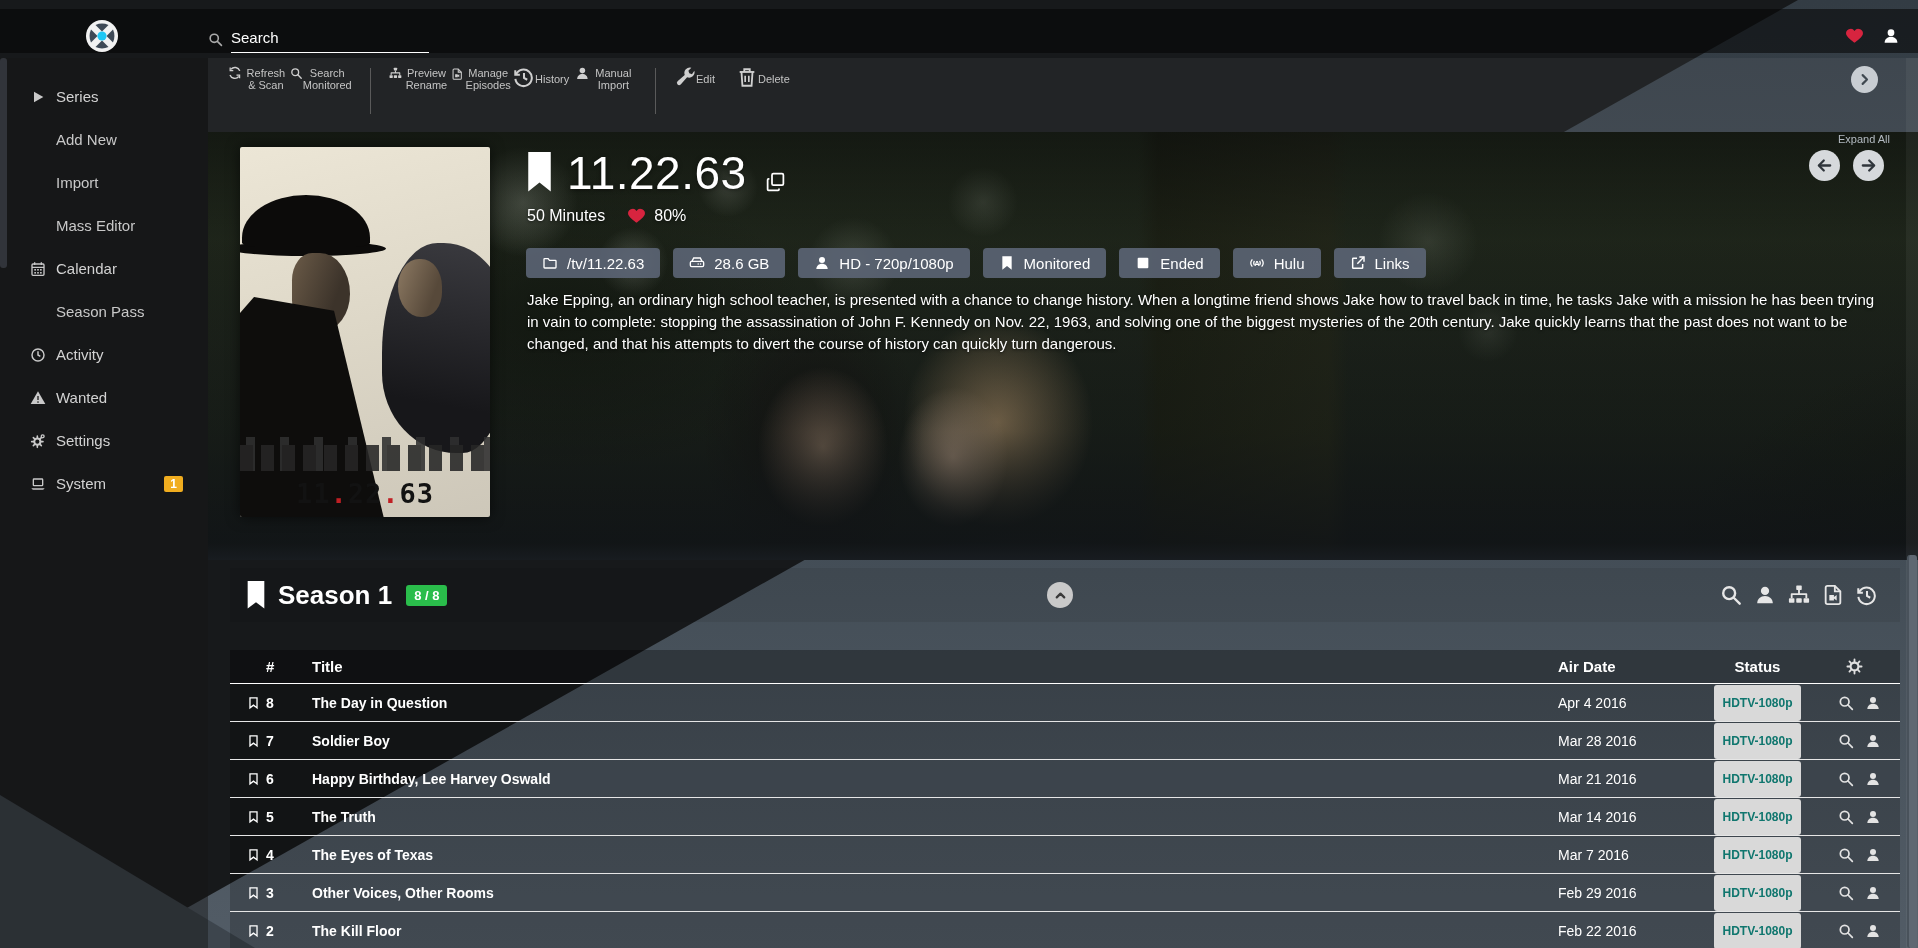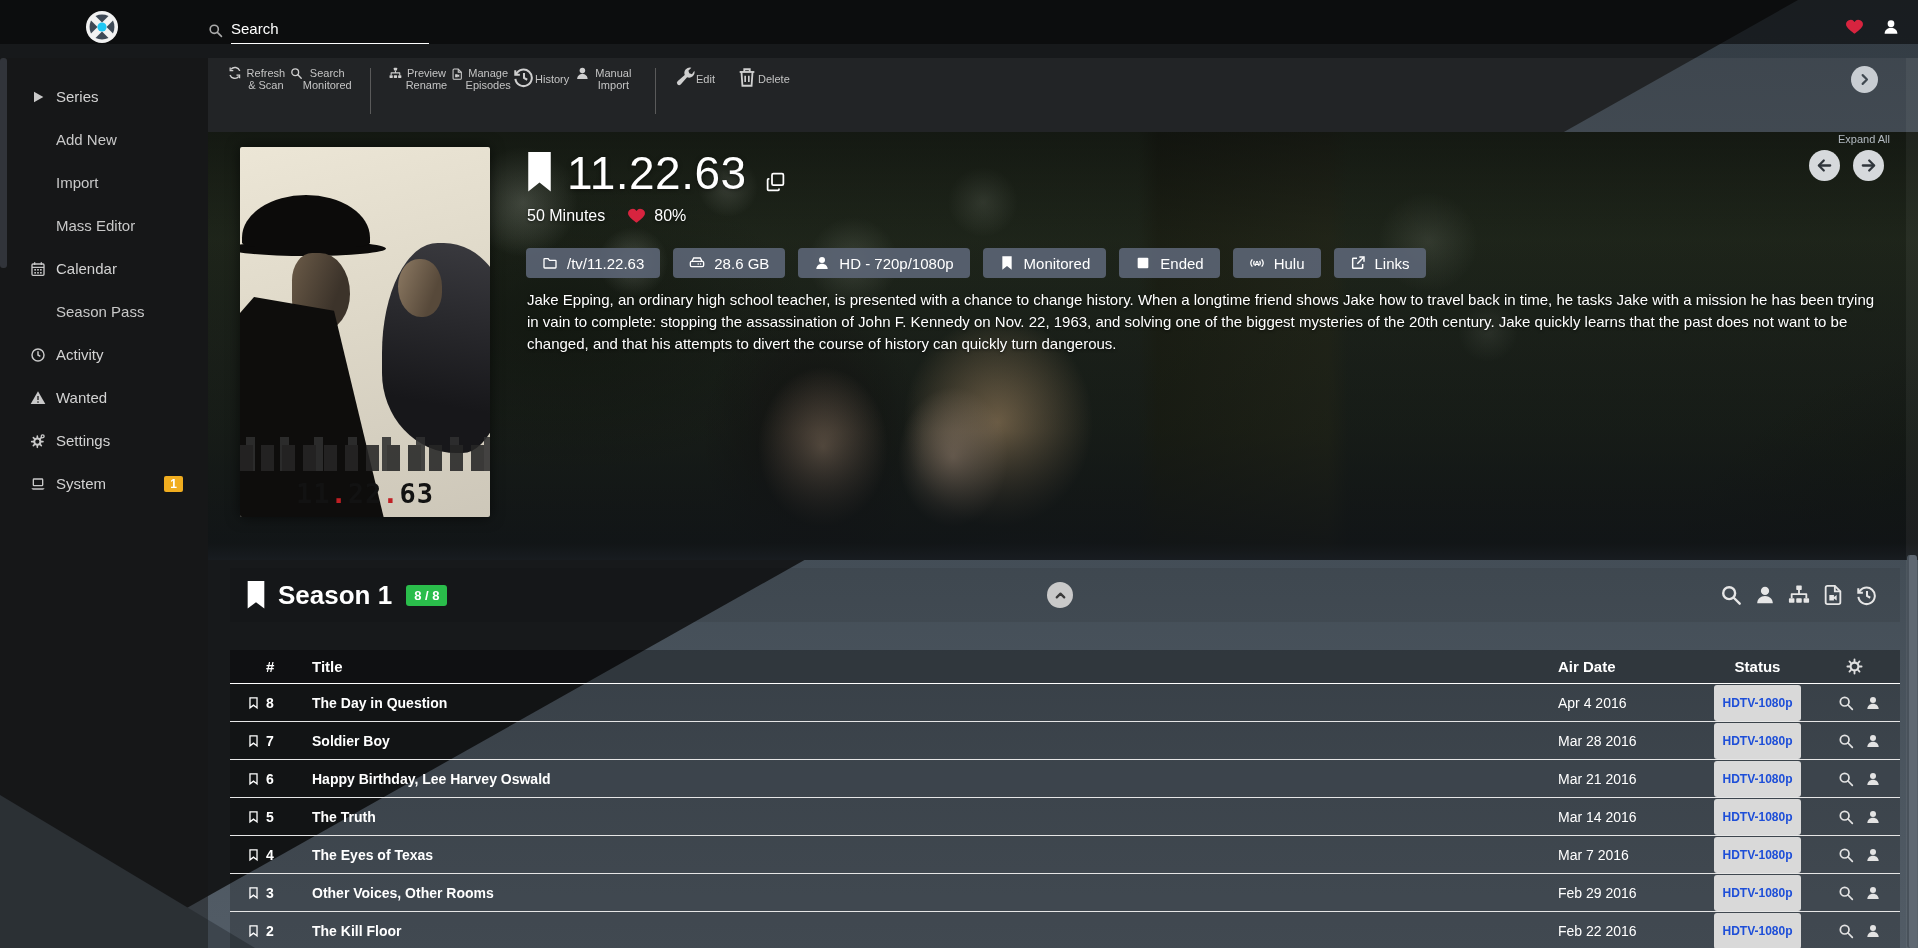--- a/index.html
+++ b/index.html
@@ -13,21 +13,21 @@
     position:absolute; inset:0;
     clip-path: polygon(1798px 0, 1918px 0, 1918px 948px, 116px 948px);
     background: linear-gradient(to bottom, #333c44 0%, #424c55 55%, #525c66 100%);
   }
   .bd-band-corner {
     position:absolute; inset:0;
     clip-path: polygon(0 795px, 255px 948px, 0 948px);
     background:#3d454d;
   }
   
-  .topbar { position:absolute; left:0; top:0; width:1918px; height:44px; background:rgba(4,4,4,0.55); z-index:30; }
+  .topbar { position:absolute; left:0; top:9px; width:1918px; height:44px; background:rgba(4,4,4,0.55); z-index:30; }
   .logo { position:absolute; left:86px; top:11px; width:32px; height:32px; border-radius:50%; }
   .search-wrap { position:absolute; left:208px; top:18px; display:flex; align-items:flex-end; }
   .search-icon { width:15px; height:15px; color:#aaa; margin-right:8px; margin-bottom:6px; }
   .search-input {
     width:198px; background:transparent; border:none; outline:none;
     border-bottom:1px solid #fff; color:#fff; font-size:15px; padding:2px 0 6px 0;
     font-family:"Liberation Sans", sans-serif;
   }
   .search-input::placeholder { color:#fff; opacity:1; }
   .topbar-right { position:absolute; right:18px; top:17px; display:flex; gap:18px; align-items:center; }
@@ -117,21 +117,21 @@
   .season-tools .s-ic { width:22px; height:22px; color:#e6e6e6; cursor:pointer; }
   .ep-table { margin-top:28px; }
   .ep-row { display:flex; align-items:center; height:38px; background:rgba(0,0,0,.2); border-bottom:1px solid #e6e6e6; font-size:14px; }
   .ep-head { height:34px; background:rgba(0,0,0,.32); font-weight:bold; font-size:15px; border-bottom:1px solid #fff; }
   .col-bm { width:36px; padding-left:17px; display:flex; align-items:center; }
   .col-bm svg { width:13px; height:18px; color:#fff; cursor:pointer; }
   .col-num { width:46px; font-weight:bold; }
   .col-title { flex:1; font-weight:bold; cursor:pointer; }
   .col-air { width:175px; padding-left:48px; }
   .col-status { width:145px; text-align:center; }
-  .q-badge { display:inline-block; background:#d9d9d9; color:#1d4ed8; font-size:12px; font-weight:bold; padding:12px 8px; border-radius:3px; line-height:1; }
+  .q-badge { display:inline-block; background:#d9d9d9; color:#0f766e; font-size:12px; font-weight:bold; padding:12px 8px; border-radius:3px; line-height:1; }
   .col-actions { width:70px; display:flex; gap:11px; padding-left:8px; }
   .col-actions .a-ic { width:16px; height:16px; color:#e3e3e3; cursor:pointer; }
   .gear-ic { width:17px; height:17px; color:#e0e0e0; margin-left:8px; cursor:pointer; }
   
   .page-scroll { position:absolute; right:0; top:58px; bottom:0; width:12px; background:rgba(255,255,255,.05); z-index:40; }
   .page-thumb { position:absolute; right:1px; top:497px; width:10px; height:393px; background:#5f6872; border-radius:3px; border-left:2px solid #49525b; }
 </style>
 </head>
 <body>
 

